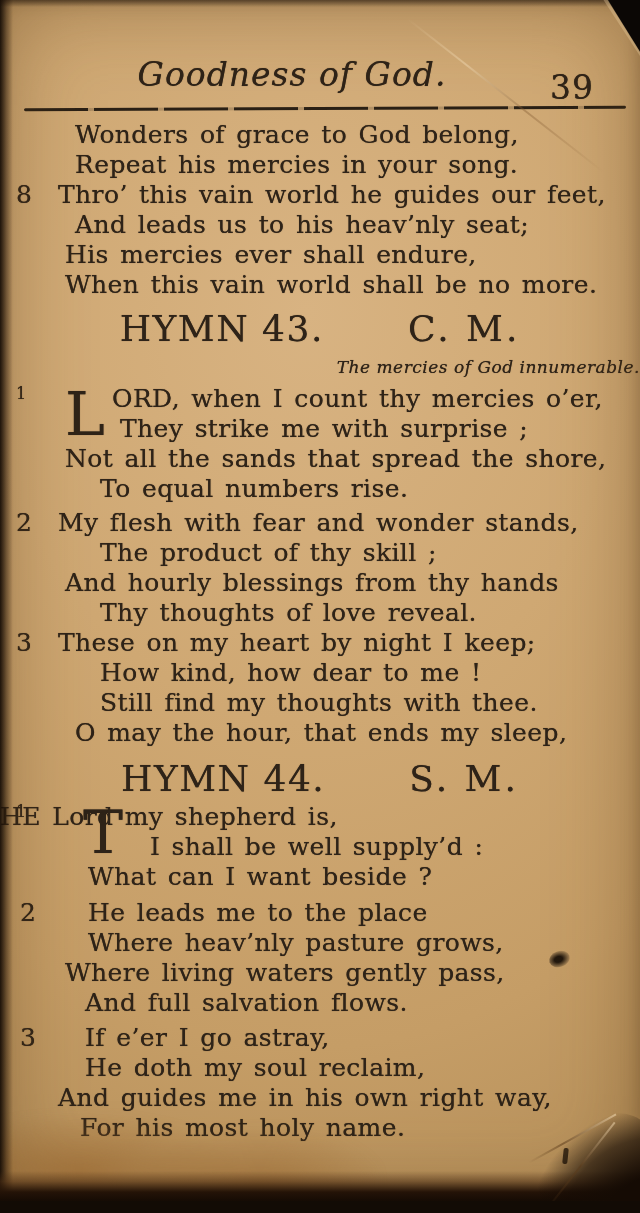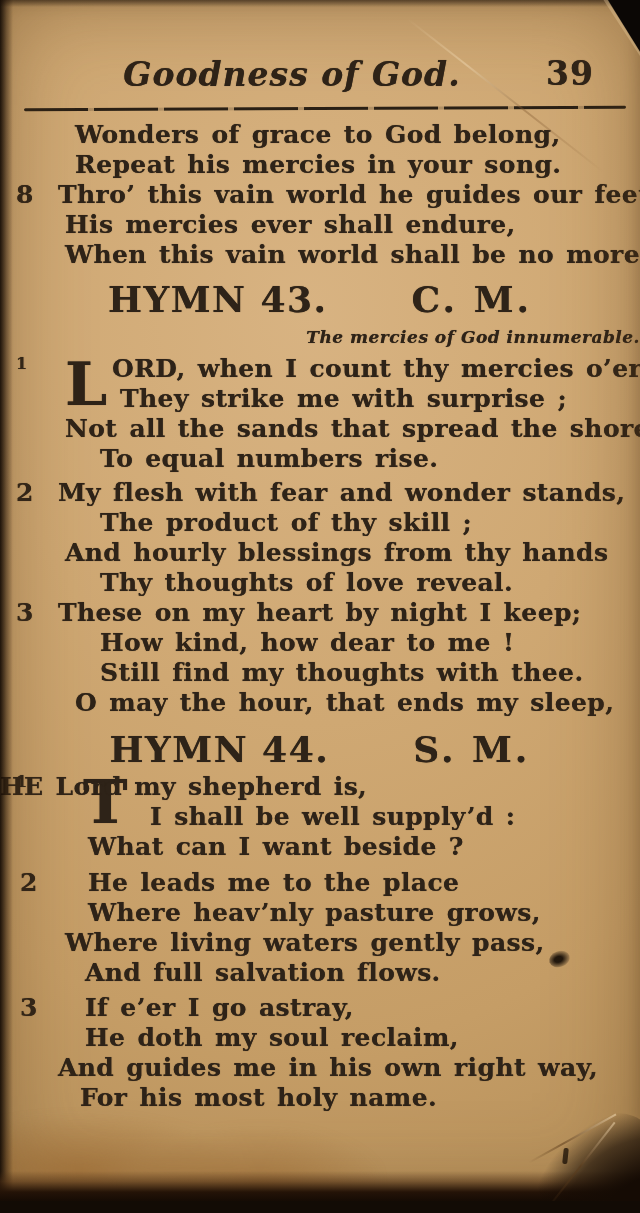--- a/index.html
+++ b/index.html
@@ -1,19 +1,19 @@
 <!DOCTYPE html>
 <html><head>
 <meta charset="utf-8">
 <style>
   html,body{margin:0;padding:0;background:#120b05;}
   .page{
     position:relative;width:640px;height:1201px;overflow:hidden;
     font-family:"DejaVu Serif","Liberation Serif",serif;
-    font-weight:700;color:#2e2318;
+    font-weight:400;color:#2e2318;
     background:
       radial-gradient(ellipse 130% 90% at 48% 26%, #d8b382 0%, #cfa873 38%, #c59d66 68%, #b6905a 90%, #a98350 100%);
   }
   .page::after{ 
     content:"";position:absolute;inset:0;pointer-events:none;
     box-shadow:inset 0 0 90px rgba(90,60,25,.45), inset 0 0 18px rgba(70,45,18,.35);
   }
   
   .edge-left{position:absolute;left:0;top:0;width:13px;height:100%;
     background:linear-gradient(90deg,rgba(18,10,4,.92),rgba(40,24,10,.45) 50%,rgba(40,24,10,0) 100%);z-index:5;}
@@ -43,21 +43,21 @@
   .ink-blot{position:absolute;left:549px;top:951px;width:21px;height:16px;z-index:3;
     background:radial-gradient(ellipse at 45% 50%, rgba(25,16,8,.95) 25%, rgba(25,16,8,.35) 60%, rgba(25,16,8,0) 80%);
     transform:rotate(-18deg);border-radius:50%;}
   .mark-one{position:absolute;left:563px;top:1148px;width:5px;height:16px;z-index:3;
     background:rgba(35,22,10,.8);transform:rotate(6deg);border-radius:2px;}
   
   .ink{text-shadow:0 0 .7px rgba(46,35,24,.85);}
   header{position:relative;padding-top:56px;height:44px;}
   .running-title{display:block;text-align:center;font-style:italic;font-size:33px;line-height:38px;
     letter-spacing:1px;transform:translateX(-28px);}
-  .page-number{position:absolute;right:46px;top:54px;font-size:33px;letter-spacing:1px;}
+  .page-number{position:absolute;right:46px;top:68px;font-size:33px;letter-spacing:1px;}
   .rule{position:relative;margin:7px 14px 0 24px;height:3px;transform:rotate(-.25deg);
     background:repeating-linear-gradient(90deg,#2a2015 0 64px,rgba(42,32,21,.2) 64px 70px);
     border-radius:2px;}
   .stanza{position:relative;}
   .line{position:relative;height:30px;font-size:25px;line-height:30px;letter-spacing:.4px;word-spacing:3px;white-space:nowrap;}
   .vnum{position:absolute;left:16px;top:0;}
   .vnum44{left:20px;}
   .t58{margin-left:58px;} .t65{margin-left:65px;} .t75{margin-left:75px;} .t100{margin-left:100px;}
   .t62{margin-left:62px;} .t80{margin-left:80px;} .t85{margin-left:85px;} .t88{margin-left:88px;}
   .hymn-head{display:flex;justify-content:center;align-items:baseline;gap:84px;height:46px;
@@ -98,20 +98,21 @@
   </header>
   <div class="rule"></div>
 
   <section class="stanza mt10">
     <div class="line ink t75">Wonders of grace to God belong,</div>
     <div class="line ink t75">Repeat his mercies in your song.</div>
     <div class="line ink">
       <span class="vnum">8</span>
       <span class="t58" style="display:block">Thro’ this vain world he guides our feet,</span>
     </div>
+    <div class="line ink t75">And leads us to his heav’nly seat;</div>
     <div class="line ink t65">His mercies ever shall endure,</div>
     <div class="line ink t65">When this vain world shall be no more.</div>
   </section>
 
   <section>
     <div class="hymn-head ink mt6">
       <span>HYMN 43.</span>
       <span class="meter">C. M.</span>
     </div>
     <div class="subtitle ink">The mercies of God innumerable.</div>

